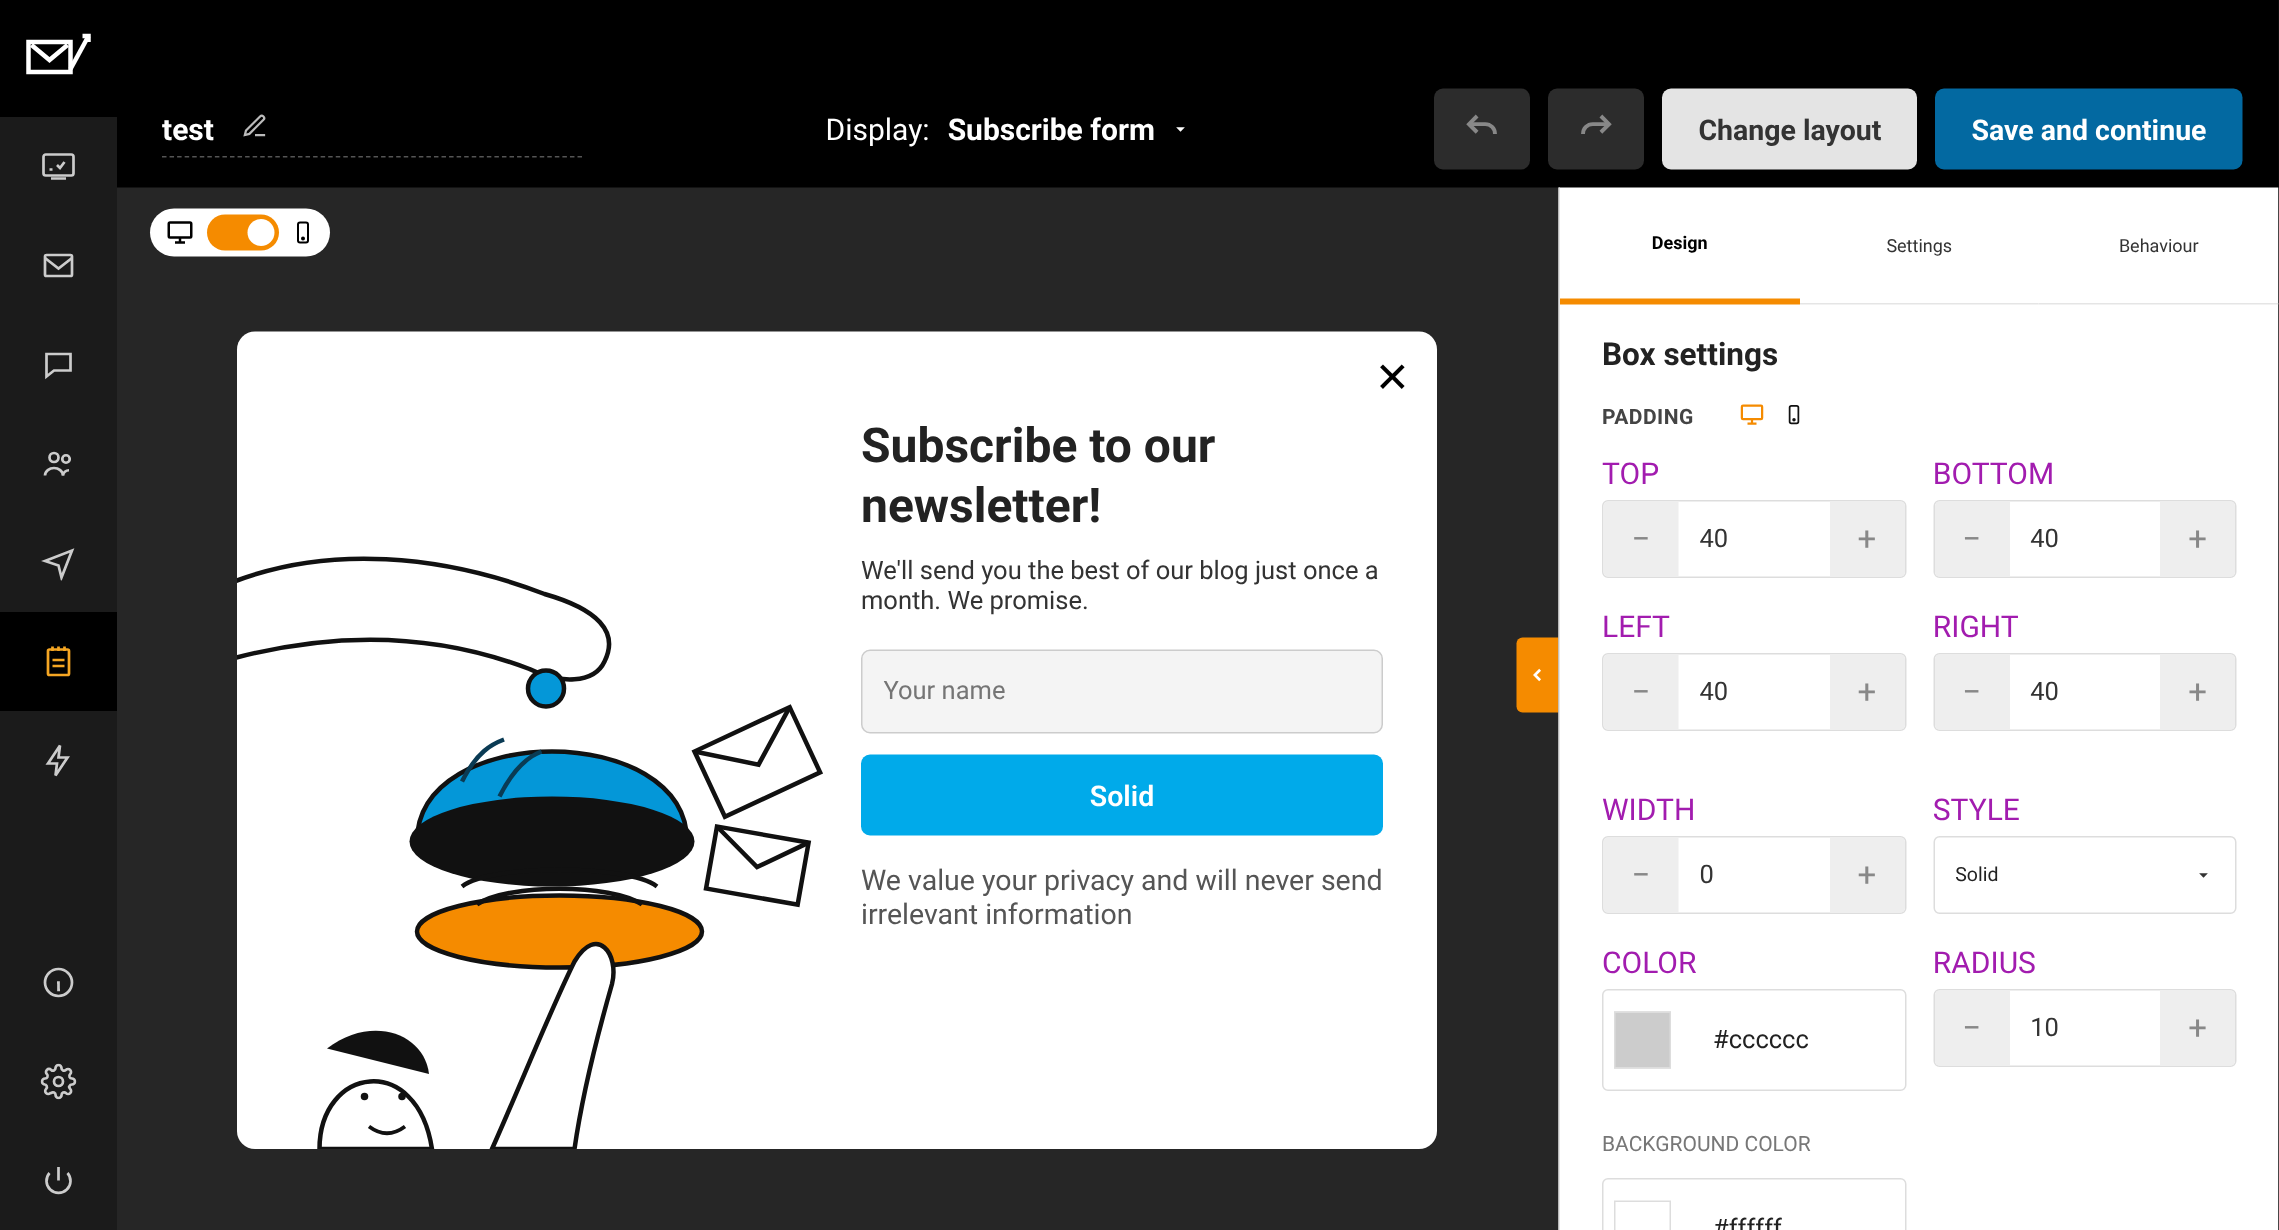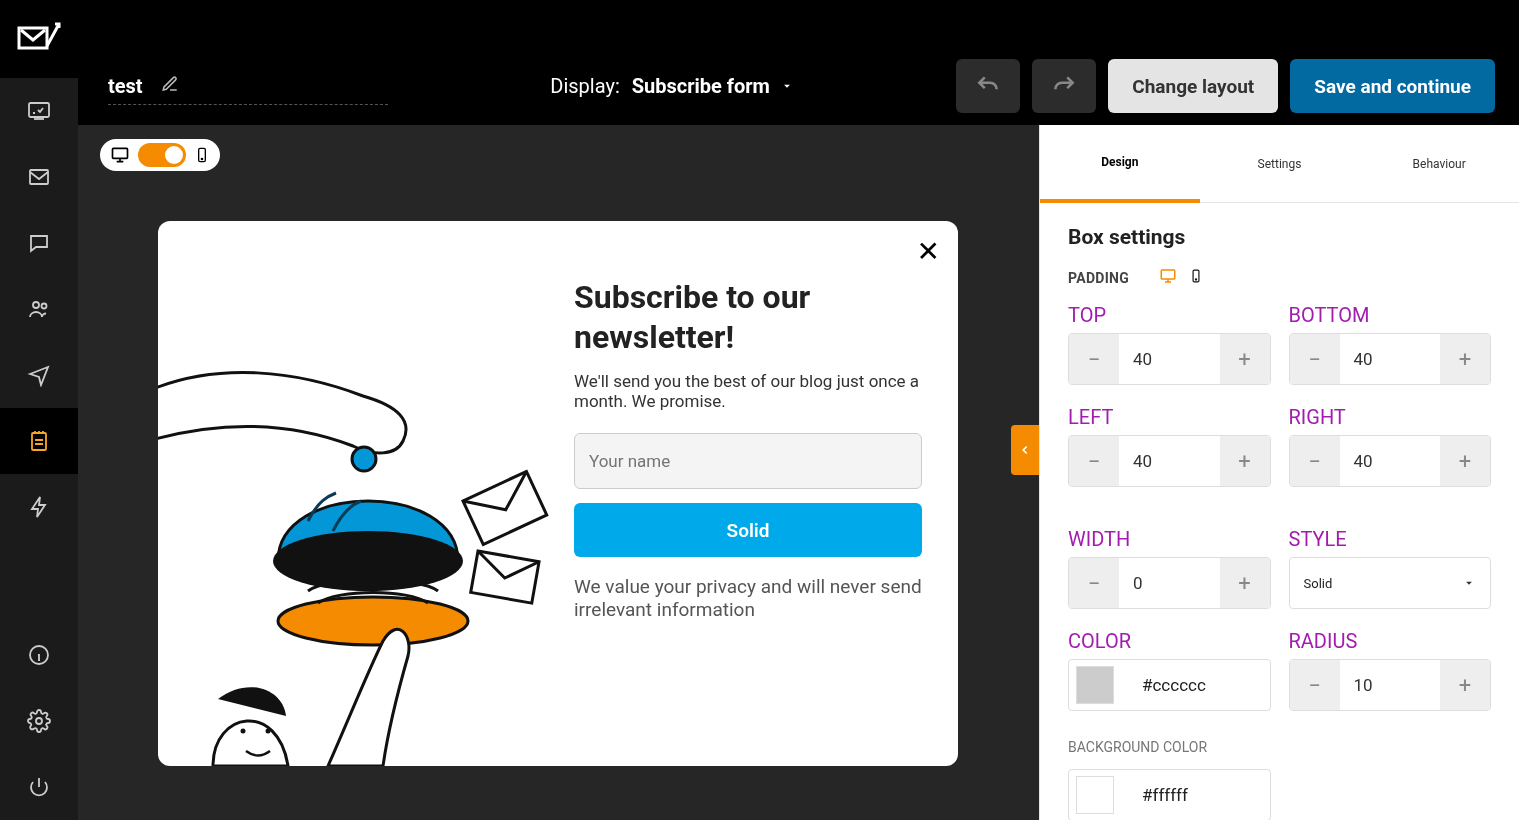--- a/index.html
+++ b/index.html
@@ -114,21 +114,21 @@
 }
 .stepper .s-btn {
   width: 50px; background: #eee; display: flex; align-items: center; justify-content: center; color: #888; cursor: pointer; font-size: 22px;
 }
 .stepper .s-val { flex: 1; display: flex; align-items: center; padding-left: 14px; font-size: 17px; color: #333; }
 .select {
   height: 52px; border: 1px solid #ddd; border-radius: 4px; display: flex; align-items: center;
   padding: 0 14px; font-size: 13px; justify-content: space-between; cursor: pointer;
 }
 .color-input {
-  height: 52px; border: 1px solid #ddd; border-radius: 4px; display: flex; align-items: center; overflow: hidden;
+  height: 68px; border: 1px solid #ddd; border-radius: 4px; display: flex; align-items: center; overflow: hidden;
 }
 .color-input .sw { width: 38px; height: 38px; margin-left: 7px; border: 1px solid #ddd; }
 .color-input .val { padding-left: 28px; font-size: 17px; }
 .edge-tab {
   position: absolute; right: 0; top: 300px; width: 28px; height: 50px; background: #f58b00;
   display: flex; align-items: center; justify-content: center; color: #fff; cursor: pointer; border-radius: 4px 0 0 4px;
 }
 
 .icon-row { display: flex; align-items: center; gap: 10px; }
 .icon-sm { display: inline-flex; }

